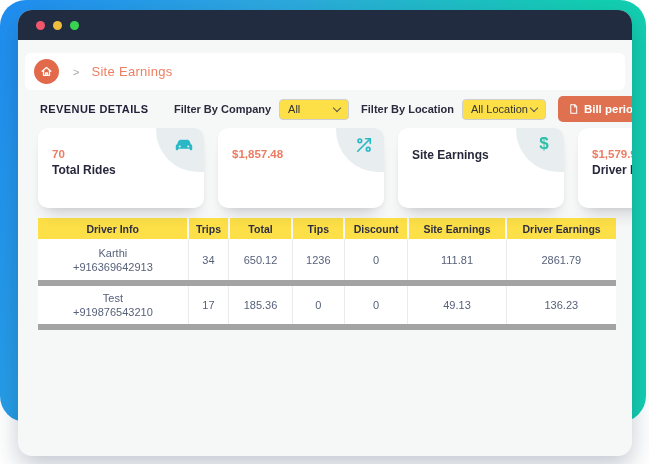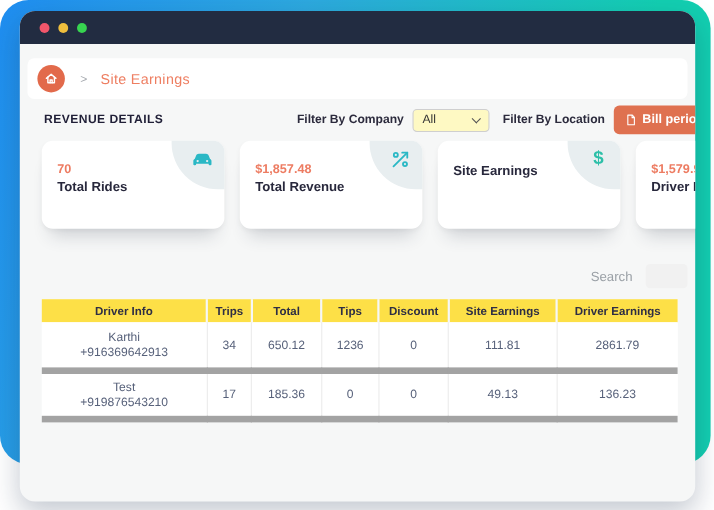--- a/index.html
+++ b/index.html
@@ -27,21 +27,21 @@
   .home-badge { width:25px; height:25px; border-radius:50%; background:#e26a4b;
     display:flex; align-items:center; justify-content:center; cursor:pointer; flex:0 0 auto; }
   .crumb-sep { color:#a3a7ad; font-size:11px; margin:0 12px 0 14px; }
   .crumb-current { color:#ee7e61; font-size:13px; letter-spacing:.3px; }
 
   
   .filter-row { margin-top:6px; height:26px; display:flex; align-items:center; padding-left:15px; }
   .section-title { font-size:11px; font-weight:bold; color:#201f37; letter-spacing:.4px; }
   .filters { margin-left:auto; margin-right:-25px; display:flex; align-items:center; white-space:nowrap; }
   .filter-label { font-size:11px; font-weight:bold; color:#2c2b3d; margin-right:8px; }
-  .select { background:#fef9c3; border:1px solid #cfcfcf; border-radius:4px; height:21px;
+  .select { background:#fde047; border:1px solid #cfcfcf; border-radius:4px; height:21px;
     display:flex; align-items:center; padding:0 8px; font-size:11px; color:#333;
     cursor:pointer; margin-right:12px; }
   .select .chev { width:6px; height:6px; border-right:1.5px solid #555; border-bottom:1.5px solid #555;
     transform:rotate(45deg); margin-left:auto; margin-top:-3px; }
   .sel-company { width:70px; } .sel-location { width:84px; }
   .bill-btn { margin-left:0; border:none; background:#df7150; color:#fff; font-family:inherit;
     font-size:11.5px; font-weight:bold; height:26px; width:92px; border-radius:5px;
     display:flex; align-items:center; justify-content:center; gap:5px; cursor:pointer; }
 
   
@@ -102,20 +102,24 @@
 
       <div class="filter-row">
         <span class="section-title">REVENUE DETAILS</span>
         <div class="filters">
           <span class="filter-label">Filter By Company</span>
           <div class="select sel-company">
             <span>All</span>
             <span class="chev"></span>
           </div>
           <span class="filter-label">Filter By Location</span>
+          <div class="select sel-location">
+            <span>All Location</span>
+            <span class="chev"></span>
+          </div>
           <button class="bill-btn">
             <svg width="11" height="12" viewBox="0 0 24 24" fill="none" stroke="#ffffff" stroke-width="2.2" stroke-linejoin="round">
               <path d="M6 2.5 h9 l4 4.5 v14.5 H6 z"></path>
                 <path d="M14.5 2.5 v5 h4.5"></path>
             </svg>
             <span>Bill period</span>
           </button>
         </div>
       </div>
 
@@ -126,21 +130,20 @@
           <div class="leaf">
             <svg width="22" height="22" viewBox="0 0 24 24" fill="#2ab8c5">
               <path d="M4.5 10.2 l1.3-3.3 C6.2 5.8 7.2 5.1 8.4 5.1 h7.2 c1.2 0 2.2.7 2.6 1.8 l1.3 3.3 c.9.4 1.5 1.3 1.5 2.3 v3.1 c0 .5-.4.9-.9.9 h-1 c-.5 0-.9-.4-.9-.9 v-.6 H5.8 v.6 c0 .5-.4.9-.9.9 h-1 c-.5 0-.9-.4-.9-.9 v-3.1 c0-1 .6-1.9 1.5-2.3 z"></path>
               <circle cx="7.3" cy="12.5" r="1.15" fill="#e8eef0"></circle>
               <circle cx="16.7" cy="12.5" r="1.15" fill="#e8eef0"></circle>
             </svg>
           </div>
         </div>
         <div class="card">
           <div class="card-value">$1,857.48</div>
-          <div class="card-label">Total Revenue</div>
           <div class="leaf">
             <svg width="20" height="20" viewBox="0 0 24 24" fill="none" stroke="#2ab8c5" stroke-width="2" stroke-linecap="round" stroke-linejoin="round">
               <path d="M4.5 19.5 L19.5 4.5"></path>
                 <path d="M19.5 4.5 h-5.5 M19.5 4.5 v5.5"></path>
               <circle cx="7" cy="7" r="2.2"></circle>
                 <circle cx="17" cy="17" r="2.2"></circle>
             </svg>
           </div>
         </div>
         <div class="card">
@@ -148,24 +151,20 @@
           <div class="leaf">
             <span style="color:#2dbfa8;font-size:17px;font-weight:bold;line-height:1;">$</span>
           </div>
         </div>
         <div class="card">
           <div class="card-value">$1,579.95</div>
           <div class="card-label">Driver Earnings</div>
         </div>
       </div>
 
-      <div class="search-row">
-        <span class="search-label">Search</span>
-        <input class="search-input" type="text" style="">
-      </div>
 
       <div class="table-wrap">
         <table>
           <colgroup>
             <col style="width:26%">
               <col style="width:7%">
               <col style="width:11%">
               <col style="width:9%">
             <col style="width:11%">
               <col style="width:17%">

